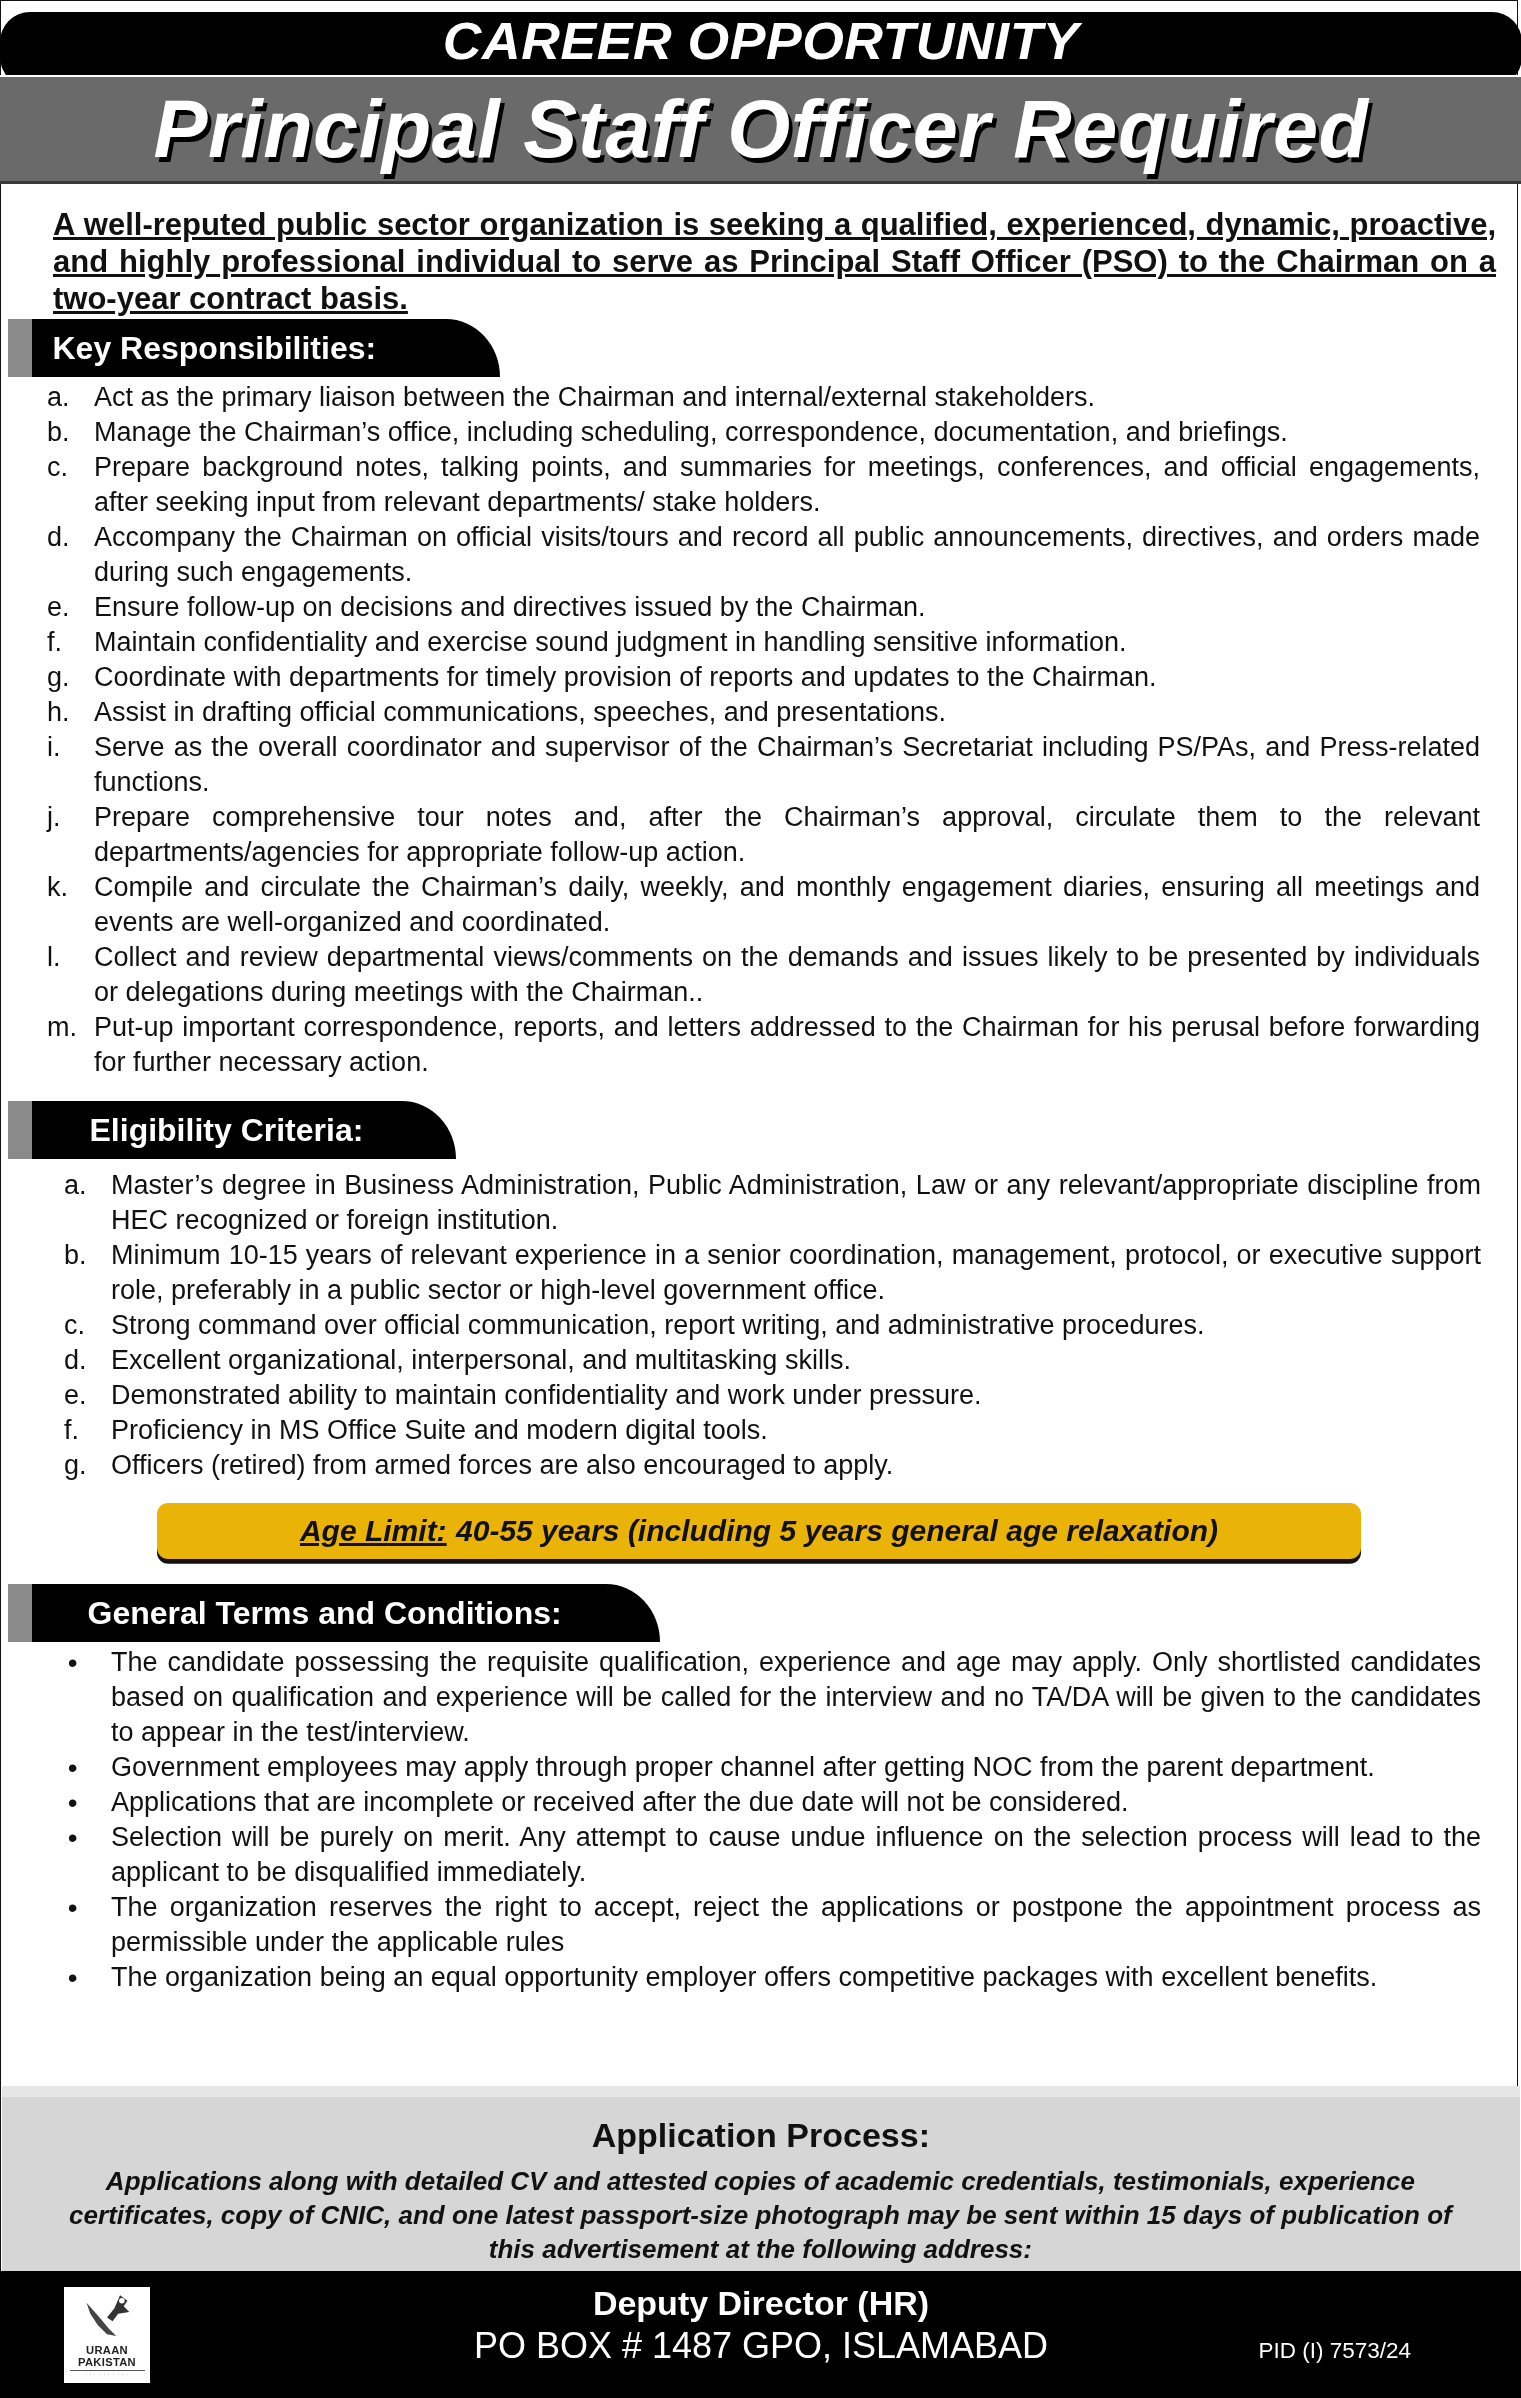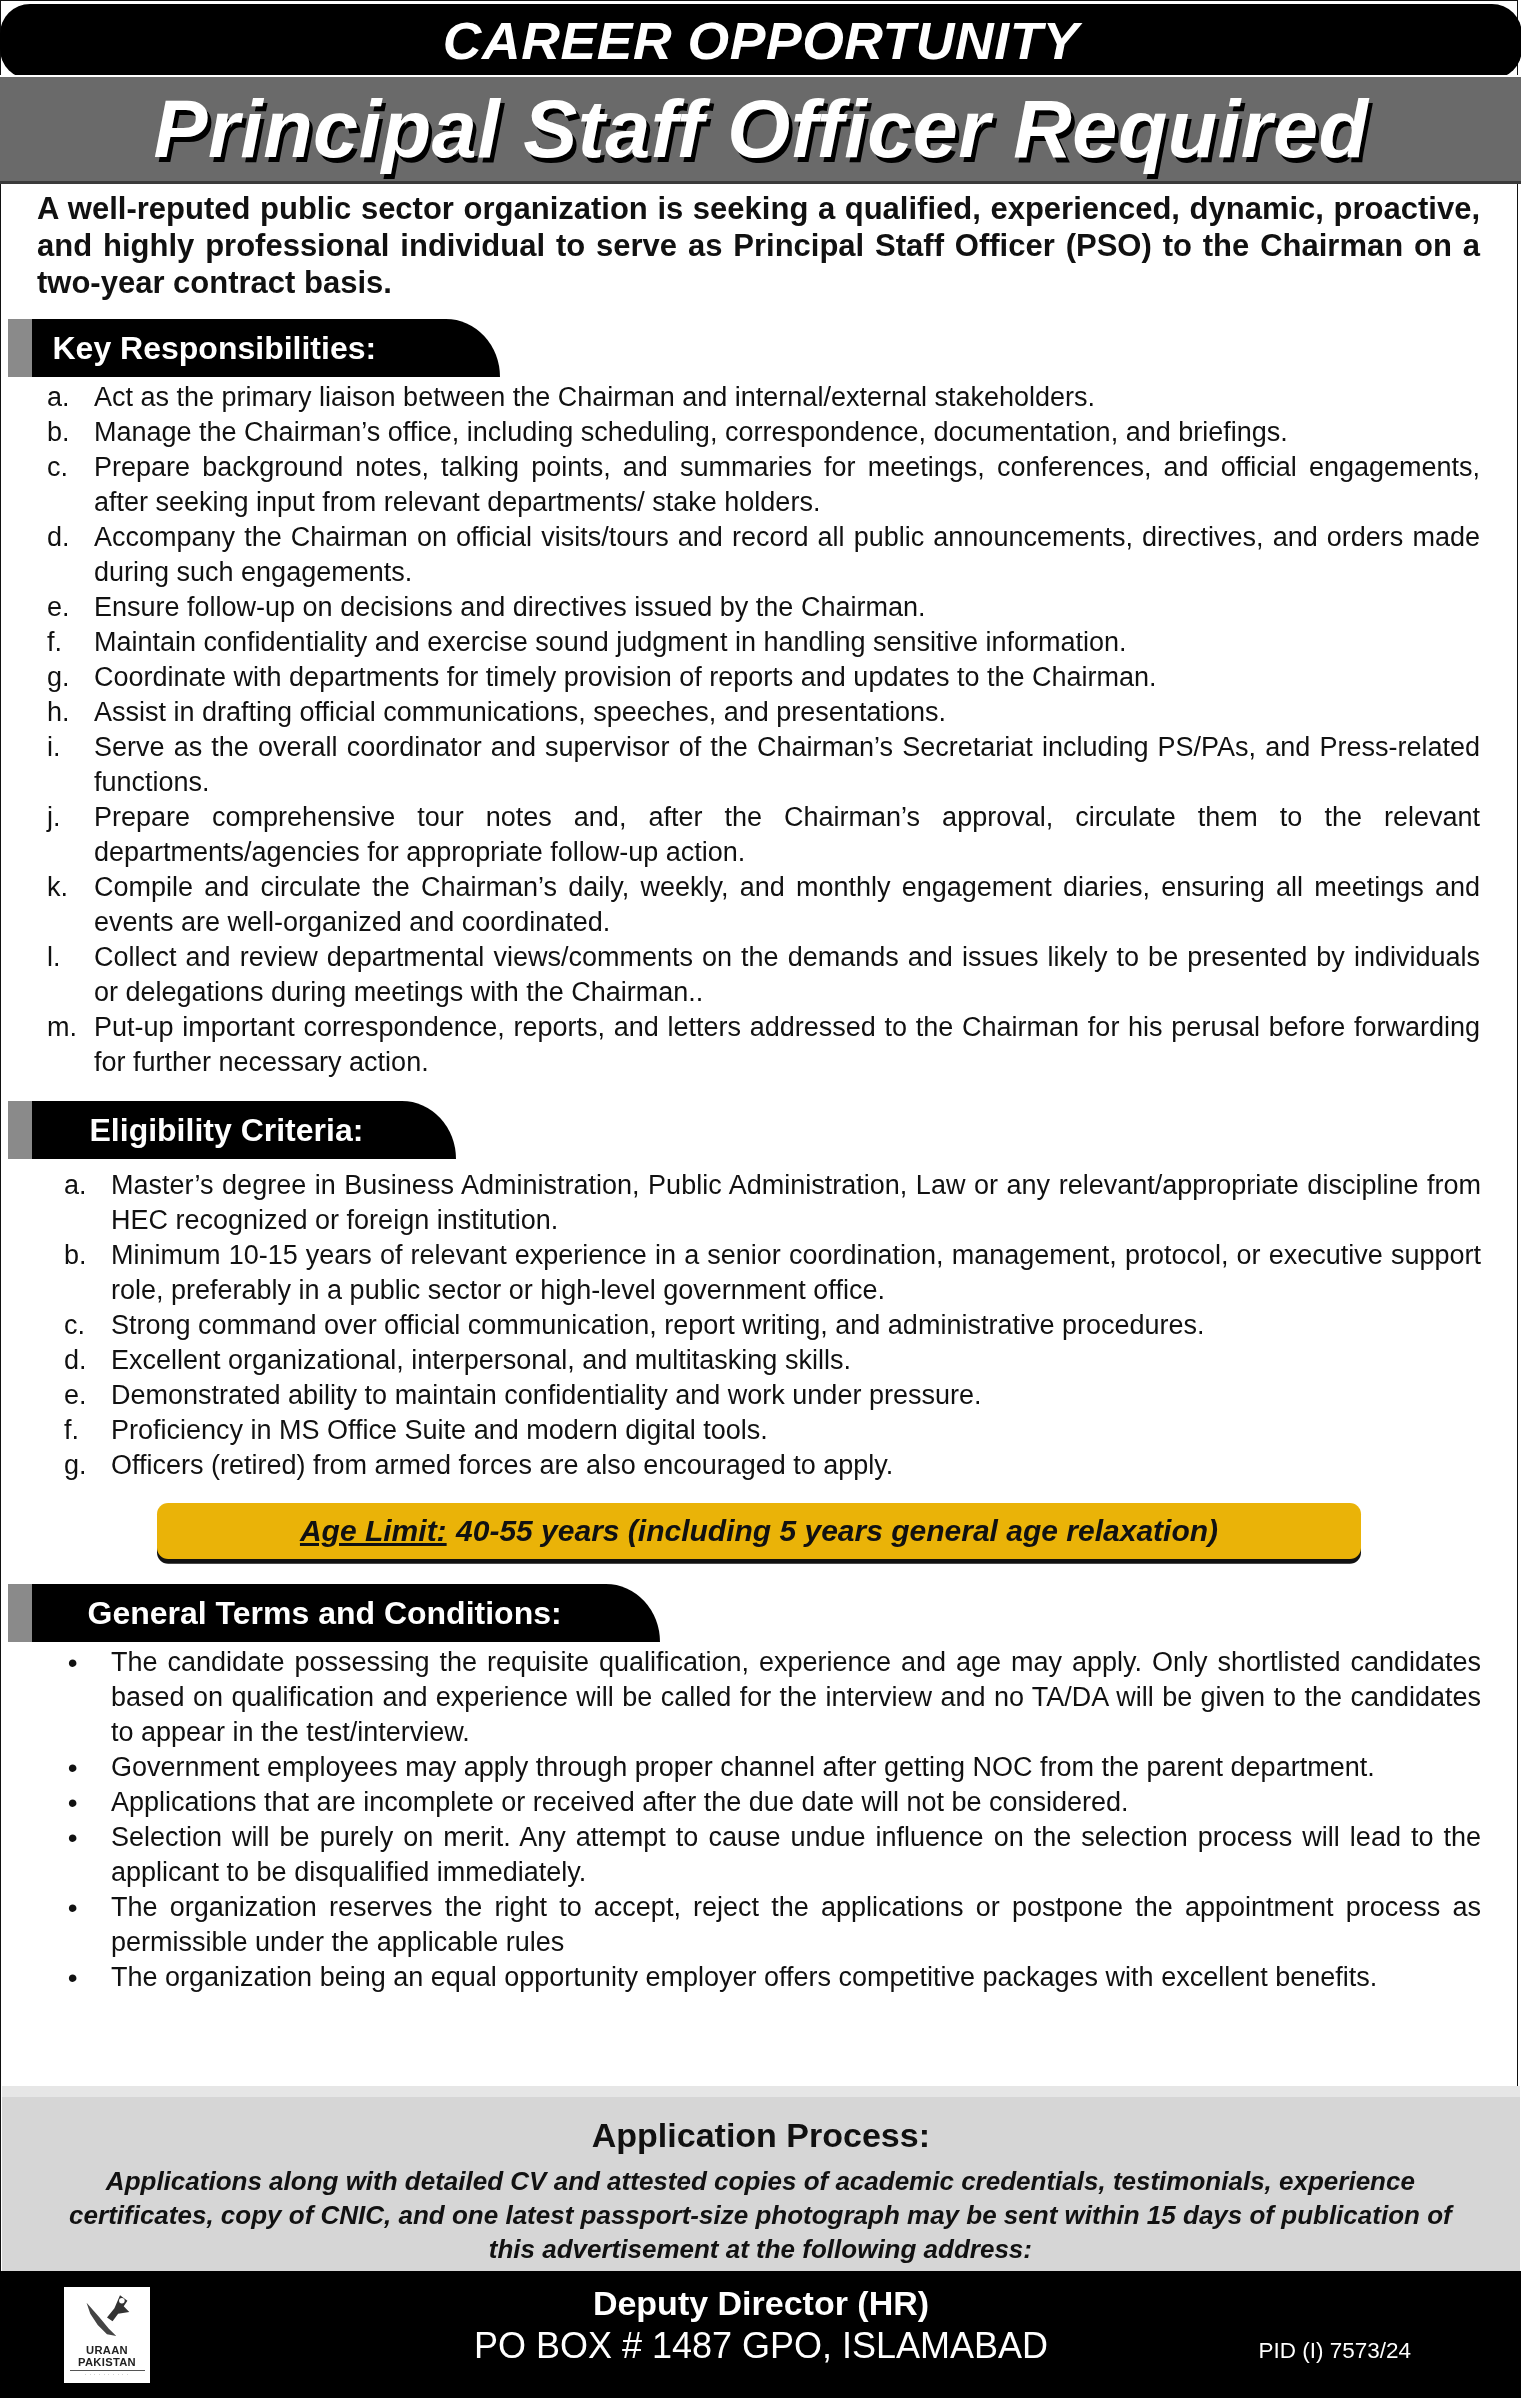--- a/index.html
+++ b/index.html
@@ -1,18 +1,18 @@
 <!DOCTYPE html>
 <html style="font-size:15px"><head>
 <meta charset="utf-8">
 <style>
   html, body { margin: 0; padding: 0; background: #ffffff; }
   body { width: 1522px; height: 2399px; position: relative; overflow: hidden; font-family: "Liberation Sans", sans-serif; color: #111; }
   .frame { position: absolute; left: 0; top: 0; width: 1518px; height: 2395px; border: 1.9px solid #111; box-sizing: border-box; }
-  .top-banner { position: absolute; left: 0; top: 4px; width: 1522px; height: 75px; background: #000; display: flex; align-items: center; justify-content: center; border-radius: 30px; }
+  .top-banner { position: absolute; left: 0; top: 12px; width: 1522px; height: 75px; background: #000; display: flex; justify-content: center; border-radius: 30px; }
   .top-banner span { color: #fff; font-weight: bold; font-style: italic; font-size: 51px; letter-spacing: 0.5px; transform: scaleX(1.05); }
   .title-band { position: absolute; left: 0; top: 75px; width: 1522px; height: 109px; background: #6a6a6a; border-top: 2.8px solid #fff; border-bottom: 3.7px solid #3a3a3a; display: flex; align-items: center; justify-content: center; box-sizing: border-box; }
   .title-band span { color: #fff; font-weight: bold; font-style: italic; font-size: 81px; text-shadow: 3.7px 4.7px 0 #000; letter-spacing: 0.5px; }
   .intro { position: absolute; left: 37px; top: 190px; width: 1443px; font-size: 31px; font-weight: bold; line-height: 37px; text-align: justify; }
   .sec-head { position: absolute; left: 7.5px; height: 58px; background: #000; border-top-right-radius: 54px 58px; display: flex; align-items: center; box-sizing: border-box; }
   .sec-head::before { content: ""; position: absolute; left: 0; top: 0; width: 24px; height: 100%; background: #8a8a8a; }
   .sec-head span { color: #fff; font-weight: bold; font-size: 32px; position: relative; }
   .list { position: absolute; left: 47px; width: 1433px; margin: 0; padding: 0; list-style: none; font-size: 27px; line-height: 35px; }
   .list li { position: relative; padding-left: 47px; text-align: justify; }
   .list li .marker { position: absolute; left: 0; top: 0; width: 43px; }
@@ -42,21 +42,21 @@
 <div class="frame"></div>
 
 <div class="top-banner">
   <span>CAREER OPPORTUNITY</span>
 </div>
 
 <div class="title-band">
   <span>Principal Staff Officer Required</span>
 </div>
 
-<p class="intro" style="margin:0;">A well-reputed public sector organization is seeking a qualified, experienced, dynamic, proactive, and highly professional individual to serve as Principal Staff Officer (PSO) to the Chairman on a two-year contract basis.</p>
+<p class="intro" style="margin:16px;text-decoration:underline;">A well-reputed public sector organization is seeking a qualified, experienced, dynamic, proactive, and highly professional individual to serve as Principal Staff Officer (PSO) to the Chairman on a two-year contract basis.</p>
 
 <div class="sec-head" style="top:319px; width:492px; padding-left:45px;">
   <span>Key Responsibilities:</span>
 </div>
 <ol class="list" id="resp-list" style="top:380px;">
     <li><span class="marker">a.</span><span>Act as the primary liaison between the Chairman and internal/external stakeholders.</span></li>
     <li><span class="marker">b.</span><span>Manage the Chairman’s office, including scheduling, correspondence, documentation, and briefings.</span></li>
     <li><span class="marker">c.</span><span>Prepare background notes, talking points, and summaries for meetings, conferences, and official engagements, after seeking input from relevant departments/ stake holders.</span></li>
     <li><span class="marker">d.</span><span>Accompany the Chairman on official visits/tours and record all public announcements, directives, and orders made during such engagements.</span></li>
     <li><span class="marker">e.</span><span>Ensure follow-up on decisions and directives issued by the Chairman.</span></li>

